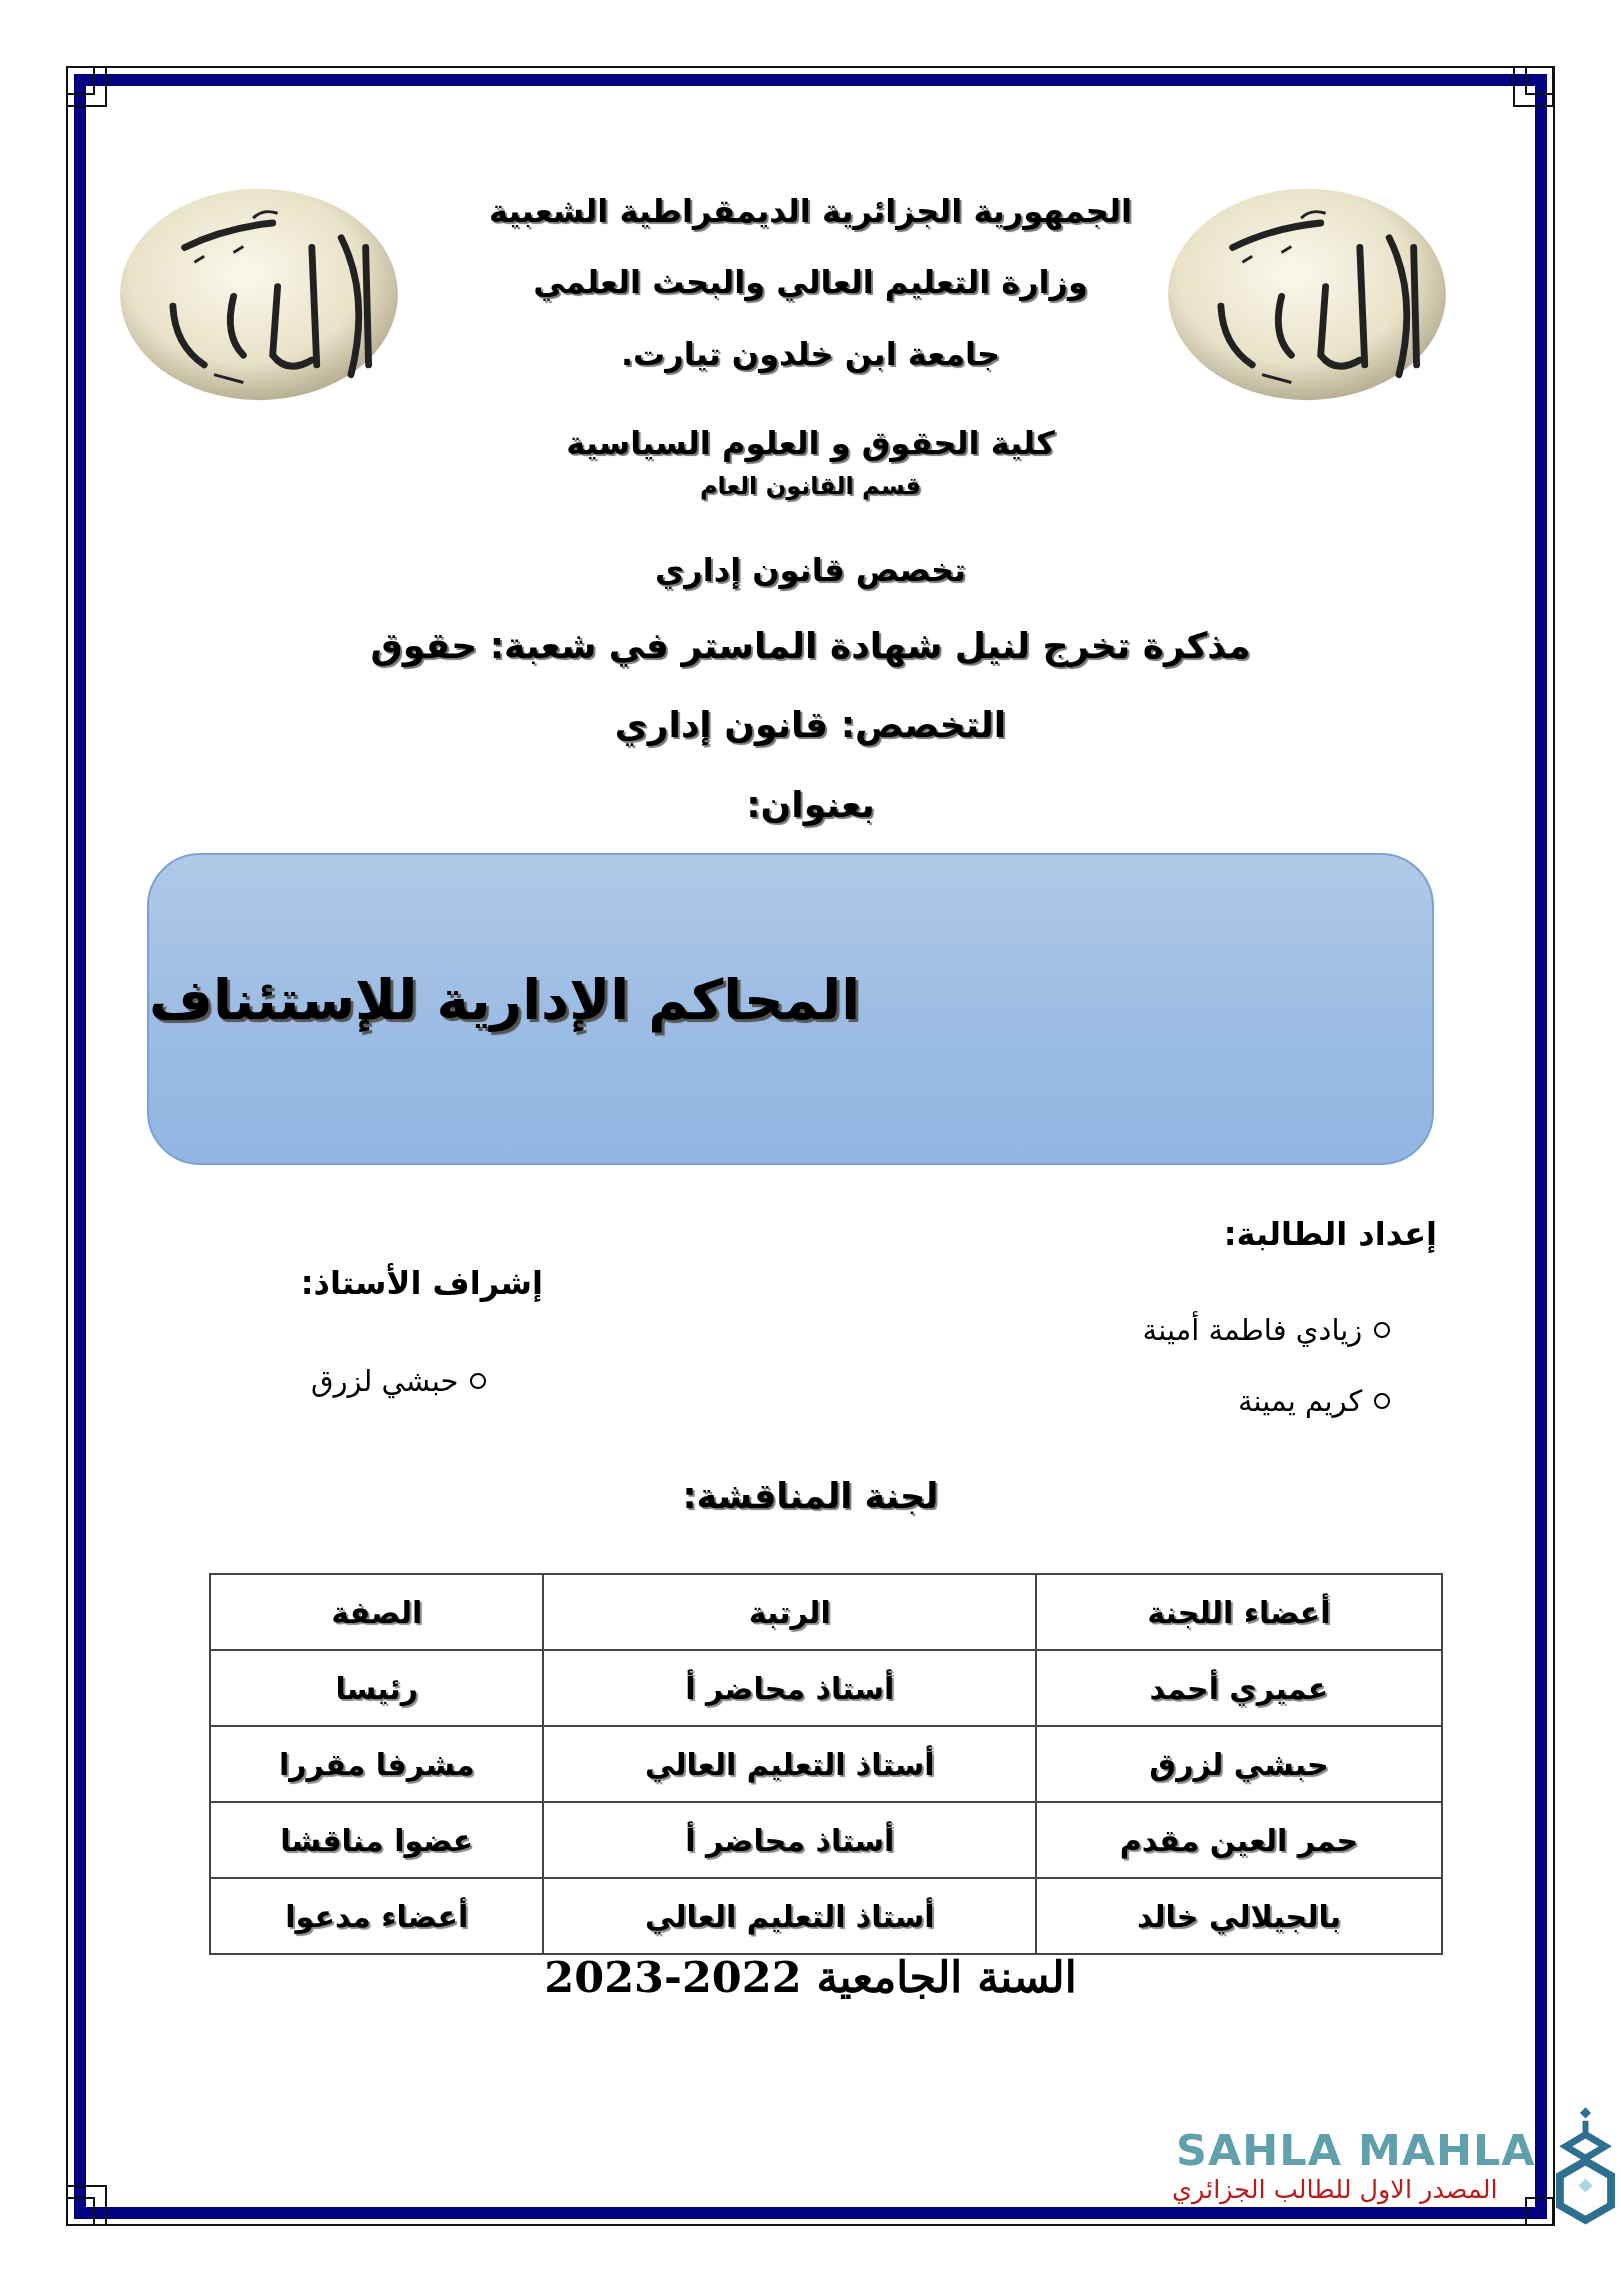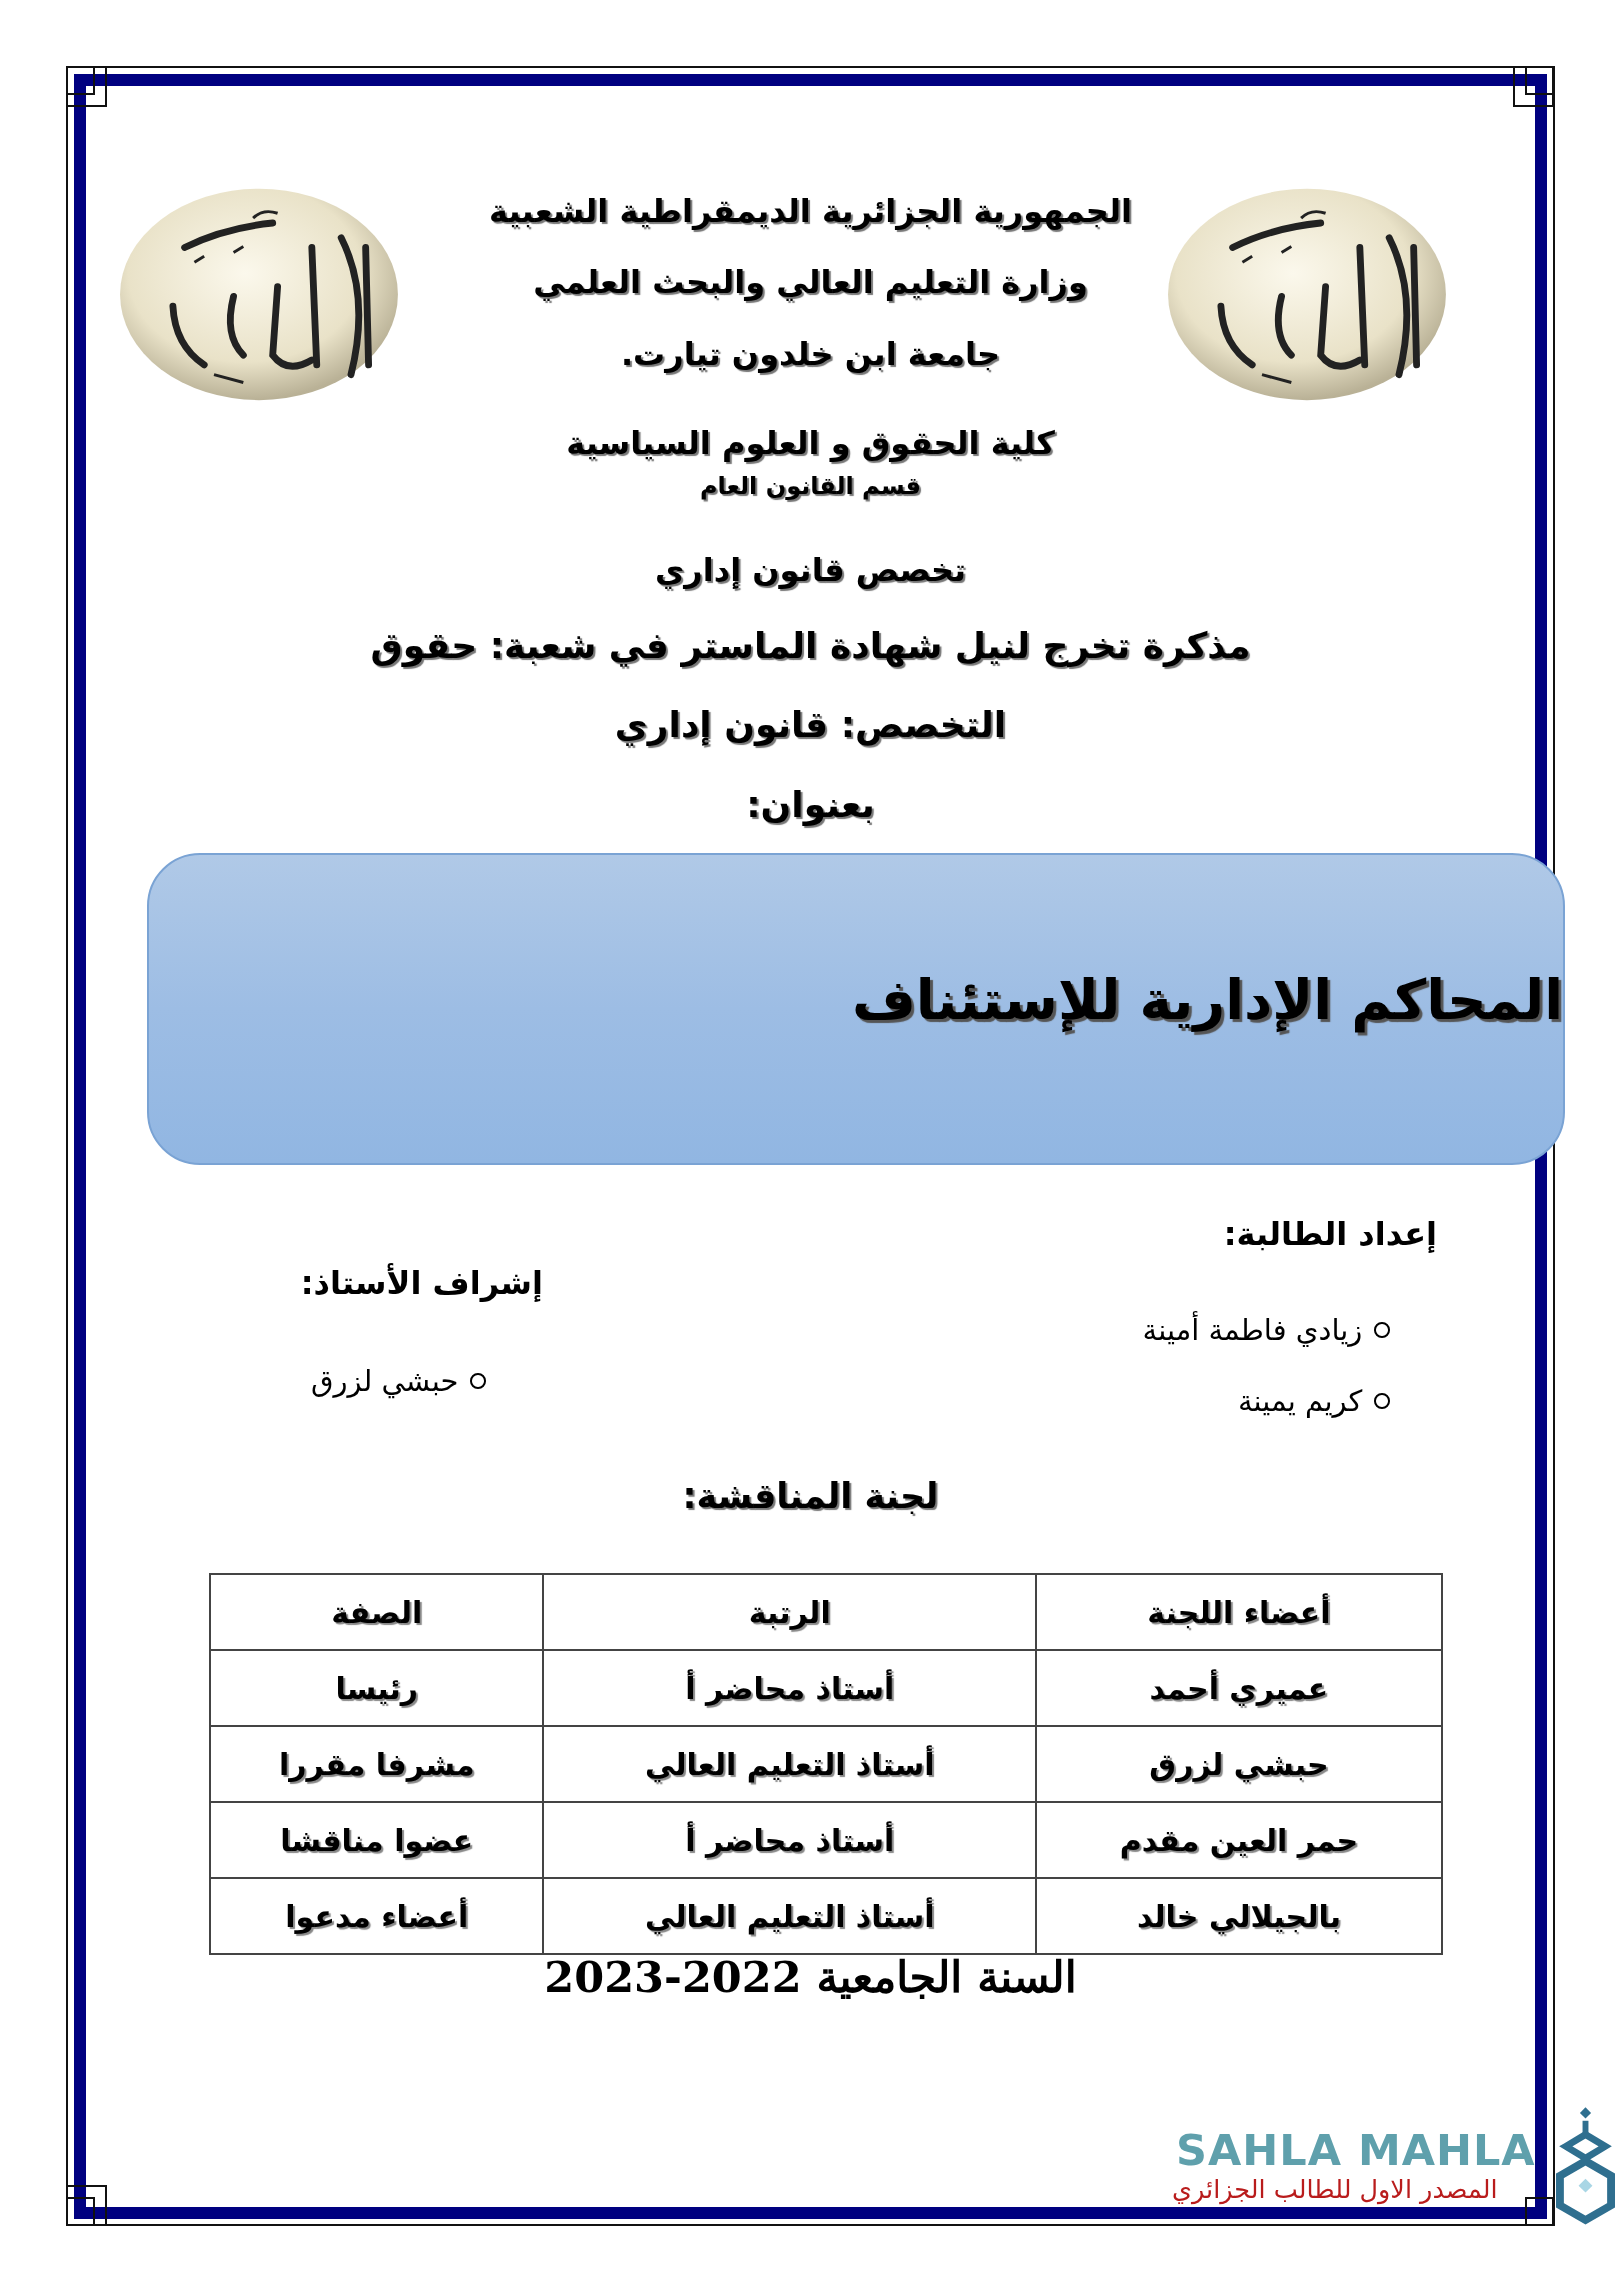--- a/index.html
+++ b/index.html
@@ -21,24 +21,24 @@
   .hdr.l2 { top:263px; font-size:32px; }
   .hdr.l3 { top:335px; font-size:32px; }
   .hdr.l4 { top:424px; font-size:32px; }
   .hdr.l5 { top:455px; font-size:24px;margin-top:17px; }
   .hdr.l6 { top:551px; font-size:32px; }
   .hdr.l7 { top:625px; font-size:36px; }
   .hdr.l8 { top:704px; font-size:36px; }
   .hdr.l9 { top:784px; font-size:36px; }
 
   .title-box {
-    position:absolute; left:147px; top:853px; width:1418px; height:312px;
+    position:absolute; left:147px; top:853px; width:1287px; height:312px;
     border-radius:53px; border:2px solid #7aa3d4; box-sizing:border-box;
     background:linear-gradient(to bottom, #b0c9e7 0%, #9dbde4 50%, #91b6e2 100%);
-    display:flex; align-items:center; justify-content:flex-end;
+    display:flex; align-items:center; justify-content:flex-start;
   }
   .title-text { direction:rtl; font-size:55px; font-weight:bold; text-shadow:2.9px 2.9px 1px #555; margin-top:-17.6px; }
 
   .sec-h { position:absolute; direction:rtl; font-weight:bold; font-size:32px; }
   .li { position:absolute; direction:rtl; font-size:29px; display:flex; align-items:center; gap:12px; }
   .bullet { width:15.7px; height:15.7px; border:2px solid #000; border-radius:50%; box-sizing:border-box; display:inline-block; }
 
   .committee-h { position:absolute; left:0; width:1621px; top:1476px; text-align:center; direction:rtl; font-weight:bold; font-size:35px; text-shadow:2px 2px 1px #777; }
 
   table.jury {

